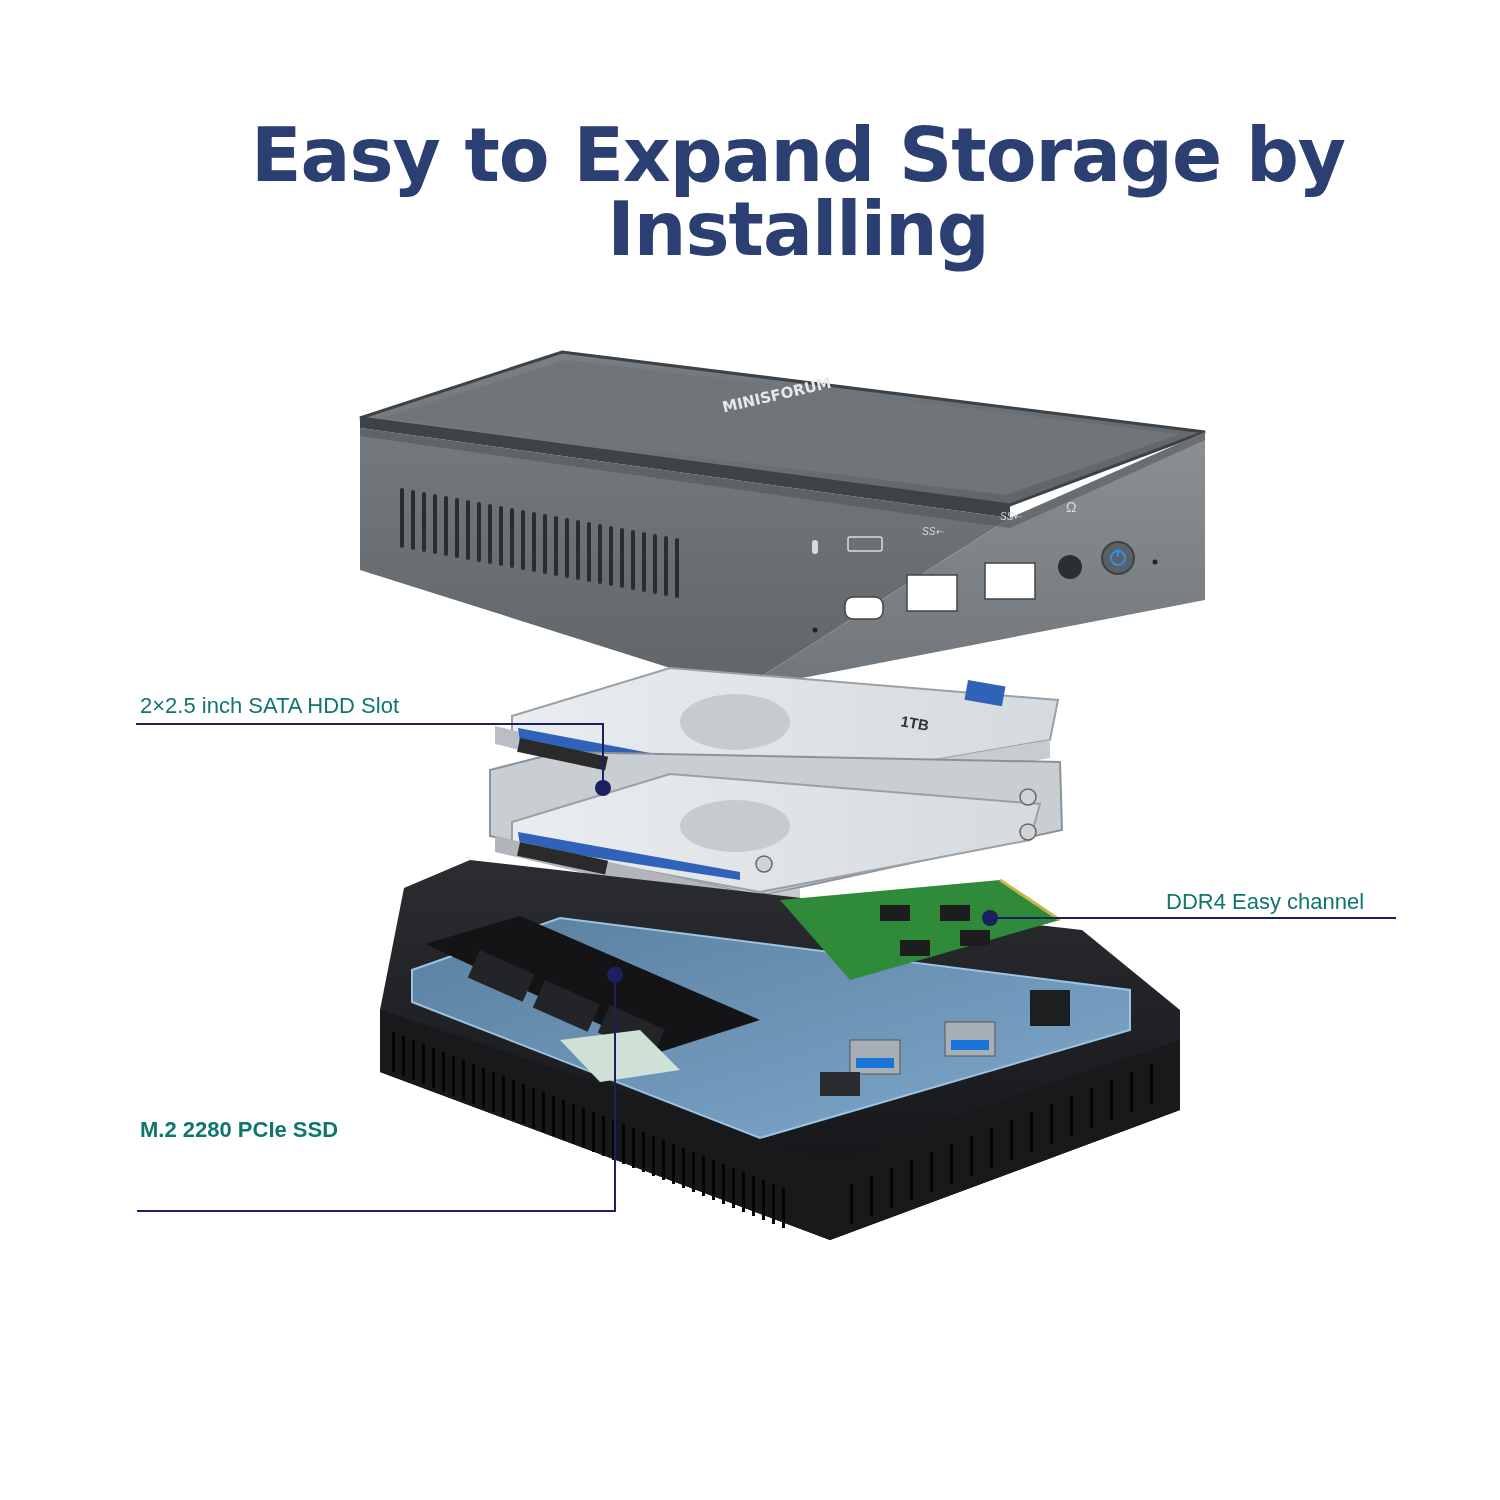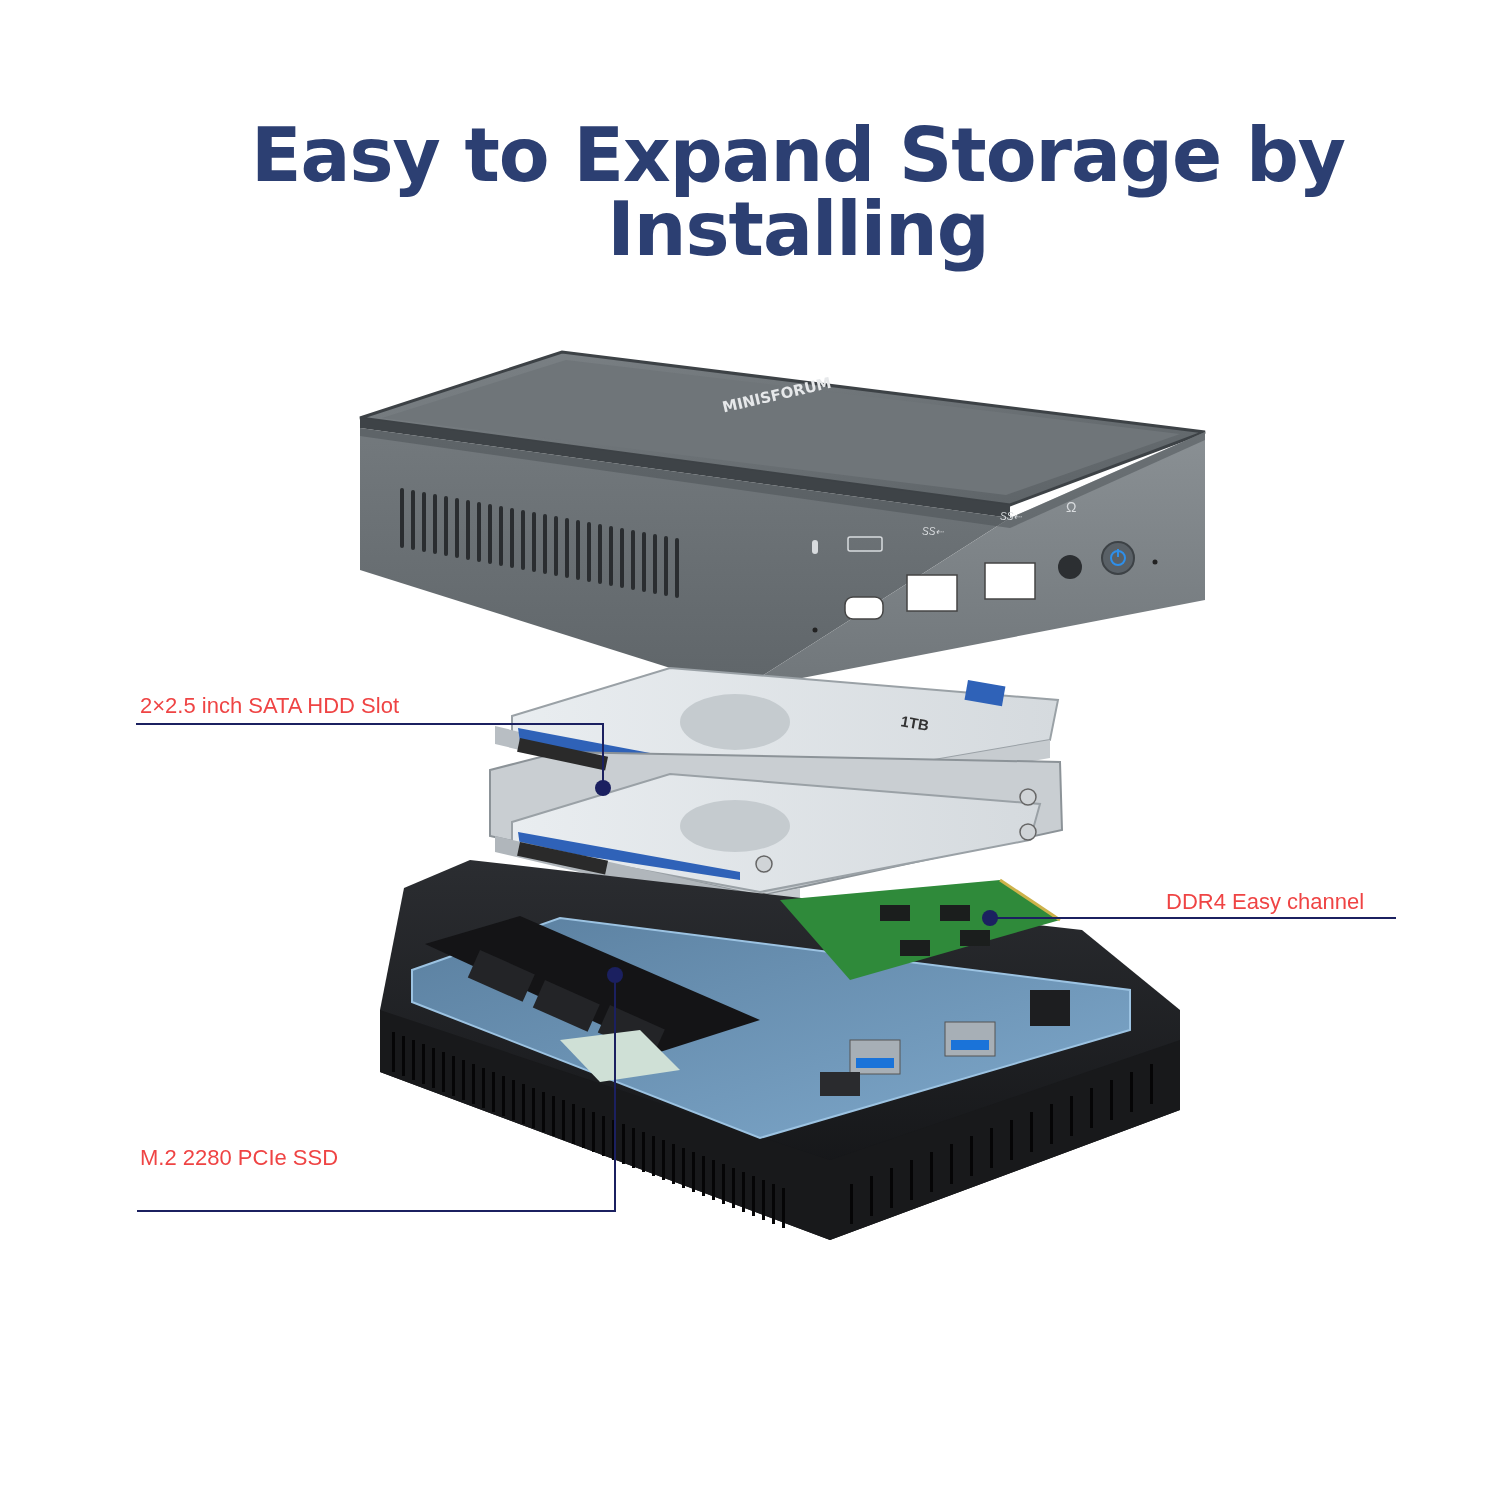--- a/index.html
+++ b/index.html
@@ -4,21 +4,21 @@
 <style>
   html, body { margin: 0; padding: 0; background: #ffffff; }
   body { width: 1500px; height: 1500px; position: relative; overflow: hidden; font-family: "Liberation Sans", sans-serif; }
   .title {
     position: absolute; left: 0; top: 118px; width: 1500px; text-align: center;
     font-family: "DejaVu Sans", sans-serif; font-weight: bold; font-size: 74px;
     letter-spacing: -1px; color: #2c3f72; line-height: 1; padding-left: 48px;
   }
   .illustration { position: absolute; left: 0; top: 0; width: 1500px; height: 1500px; }
   .callout-label {
-    position: absolute; font-family: "Liberation Sans", sans-serif; font-size: 22px; color: #ef4444; white-space: nowrap; line-height: 1;
+    position: absolute; font-family: "Liberation Sans", sans-serif; font-size: 22px; color: #0f766e; white-space: nowrap; line-height: 1;
   }
 </style>
 </head>
 <body>
 
 <div class="title">Easy to Expand Storage by Installing</div>
 
 <svg class="illustration" viewBox="0 0 1500 1500" xmlns="http://www.w3.org/2000/svg">
   <defs>
     <linearGradient id="topLid" x1="0" y1="0" x2="1" y2="1">
@@ -222,13 +222,13 @@
     <circle cx="990" cy="918" r="8" fill="#1b2060"></circle>
   </g>
   <g>
     <polyline points="137,1211 615,1211 615,975" fill="none" stroke="#1b2060" stroke-width="2"></polyline>
     <circle cx="615" cy="975" r="8" fill="#1b2060"></circle>
   </g>
 </svg>
 
 <div class="callout-label" style="left:140px; top:695px;">2×2.5 inch SATA HDD Slot</div>
 <div class="callout-label" style="left:1166px; top:891px;">DDR4 Easy channel</div>
-<div class="callout-label" style="left:140px; top:1147px;">M.2 2280 PCIe SSD</div>
+<div class="callout-label" style="left:140px; top:1119px;font-weight:bold;">M.2 2280 PCIe SSD</div>
 
 </body></html>

